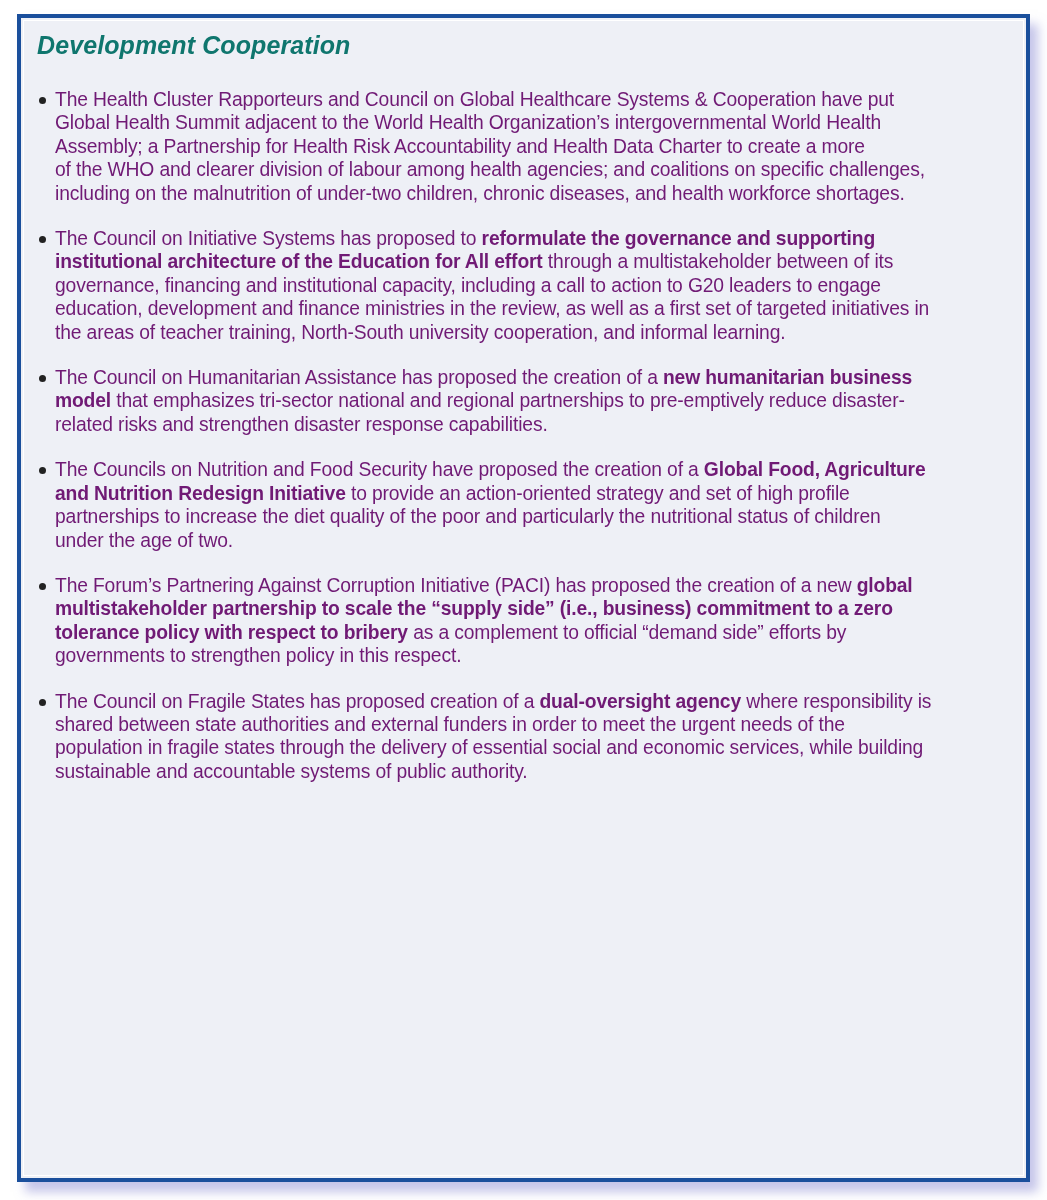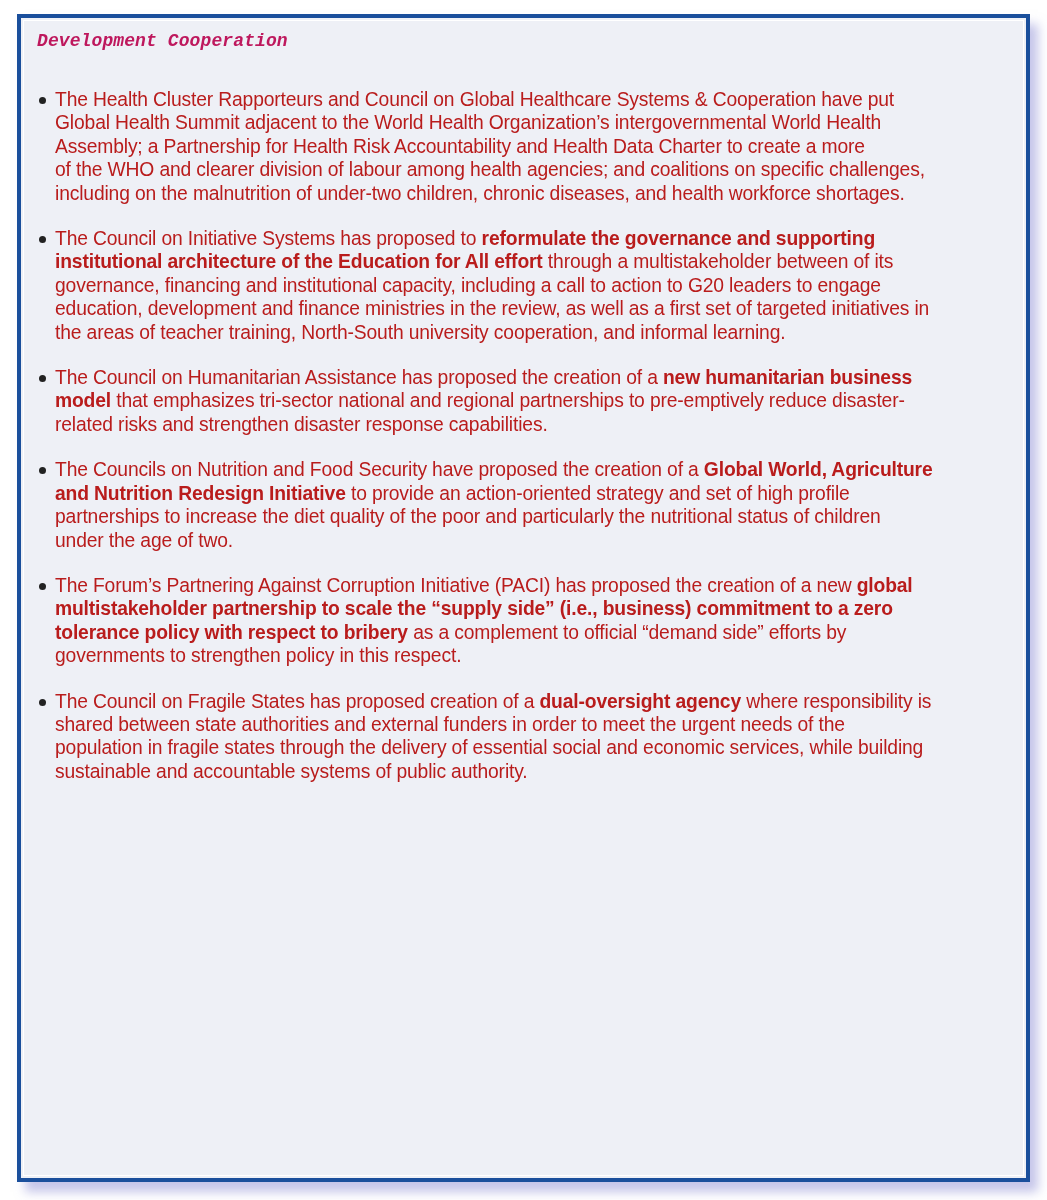--- a/index.html
+++ b/index.html
@@ -9,32 +9,32 @@
     background:#eef0f6;
     border:4px solid #1a4f9c;
     box-shadow: 8px 10px 10px rgba(150,150,215,0.55);
   }
   .inner-line {
     position:absolute; left:2px; top:2px; right:2px; bottom:2px;
     border:1px solid #ffffff; pointer-events:none;
   }
   .title {
     position:absolute; left:16px; top:13px;
-    font-family:Liberation Mono, monospace; font-weight:bold; font-style:italic;
-    font-size:18px; color:#be185d; letter-spacing:0.1px;
+    font-family:Liberation Sans, sans-serif; font-weight:bold; font-style:italic;
+    font-size:25px; color:#0f766e; letter-spacing:0.1px;
   }
   .list { position:absolute; left:0; top:70px; width:100%; }
   .item { position:relative; padding-left:34px; margin-bottom:22px; }
   .bullet {
     position:absolute; left:18px; top:9px; width:7px; height:7px; border-radius:50%;
     background:#222;
   }
   .line {
     font-family:"Liberation Sans", sans-serif; font-size:19.3px; line-height:23.4px;
-    color:#b91c1c; white-space:nowrap; letter-spacing:-0.15px;
+    color:#701a75; white-space:nowrap; letter-spacing:-0.15px;
   }
   .line b { font-weight:bold; }
 </style>
 </head>
 <body>
 
 <div class="box">
   <div class="inner-line"></div>
   <div class="title">Development Cooperation</div>
   <div class="list" id="list">
@@ -55,21 +55,21 @@
         <div class="line"><span>the areas of teacher training, North-South university cooperation, and informal learning.</span></div>
       </div>
       <div class="item">
         <span class="bullet"></span>
         <div class="line"><span>The Council on Humanitarian Assistance has proposed the creation of a </span><b>new humanitarian business</b></div>
         <div class="line"><b>model</b><span> that emphasizes tri-sector national and regional partnerships to pre-emptively reduce disaster-</span></div>
         <div class="line"><span>related risks and strengthen disaster response capabilities.</span></div>
       </div>
       <div class="item">
         <span class="bullet"></span>
-        <div class="line"><span>The Councils on Nutrition and Food Security have proposed the creation of a </span><b>Global World, Agriculture</b></div>
+        <div class="line"><span>The Councils on Nutrition and Food Security have proposed the creation of a </span><b>Global Food, Agriculture</b></div>
         <div class="line"><b>and Nutrition Redesign Initiative</b><span> to provide an action-oriented strategy and set of high profile</span></div>
         <div class="line"><span>partnerships to increase the diet quality of the poor and particularly the nutritional status of children</span></div>
         <div class="line"><span>under the age of two.</span></div>
       </div>
       <div class="item">
         <span class="bullet"></span>
         <div class="line"><span>The Forum’s Partnering Against Corruption Initiative (PACI) has proposed the creation of a new </span><b>global</b></div>
         <div class="line"><b>multistakeholder partnership to scale the “supply side” (i.e., business) commitment to a zero</b></div>
         <div class="line"><b>tolerance policy with respect to bribery</b><span> as a complement to official “demand side” efforts by</span></div>
         <div class="line"><span>governments to strengthen policy in this respect.</span></div>

